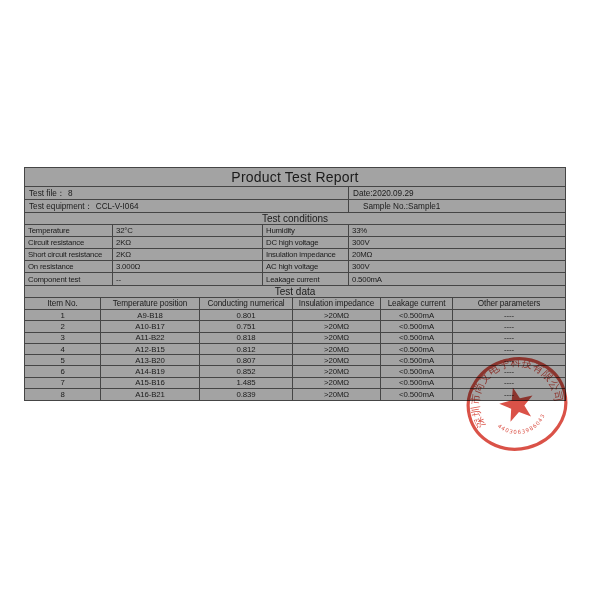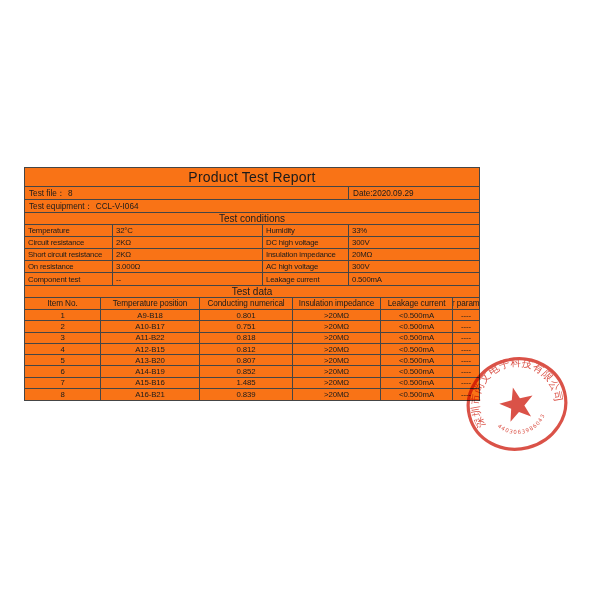--- a/index.html
+++ b/index.html
@@ -5,22 +5,22 @@
   :root{
     --line:#454545;
     --ink:#1b1b1b;
   }
   html,body{margin:0;padding:0;background:#fff;}
   .page{
     position:relative;width:600px;height:600px;background:#ffffff;
     font-family:"Liberation Sans",sans-serif;color:var(--ink);overflow:hidden;
   }
   .report{
-    position:absolute;left:24px;top:167px;width:456px;
-    border:1px solid var(--line);box-sizing:border-box;background:#f97316;
+    position:absolute;left:24px;top:167px;width:542px;
+    border:1px solid var(--line);box-sizing:border-box;background:#a3a3a3;
   }
   .row{border-bottom:1px solid var(--line);box-sizing:border-box;}
   .row:last-child{border-bottom:none;}
   .title-row{height:19px;display:flex;align-items:center;justify-content:center;}
   .title{font-size:14px;letter-spacing:.2px;}
   .grid{display:grid;}
   .info1{grid-template-columns:324px 132px 1fr;height:13px;}
   .info2{grid-template-columns:324px 1fr;height:13px;gap:10px;}
   .cell{
     border-right:1px solid var(--line);box-sizing:border-box;
@@ -63,20 +63,24 @@
       <div class="cell">
         <span>Date:</span>
         <span>2020.09.29</span>
       </div>
     </div>
 
     <div class="row grid info2">
       <div class="cell">
         <span class="lbl">Test equipment：</span>
         <span>CCL-V-I064</span>
+      </div>
+      <div class="cell">
+        <span>Sample No.:</span>
+        <span>Sample1</span>
       </div>
     </div>
 
     <div class="row section-row">Test conditions</div>
 
     <div class="row cond-body" id="cond-body">
         <div class="cond-row">
           <div class="cell">Temperature</div>
           <div class="cell">32°C</div>
           <div class="cell">Humidity</div>

